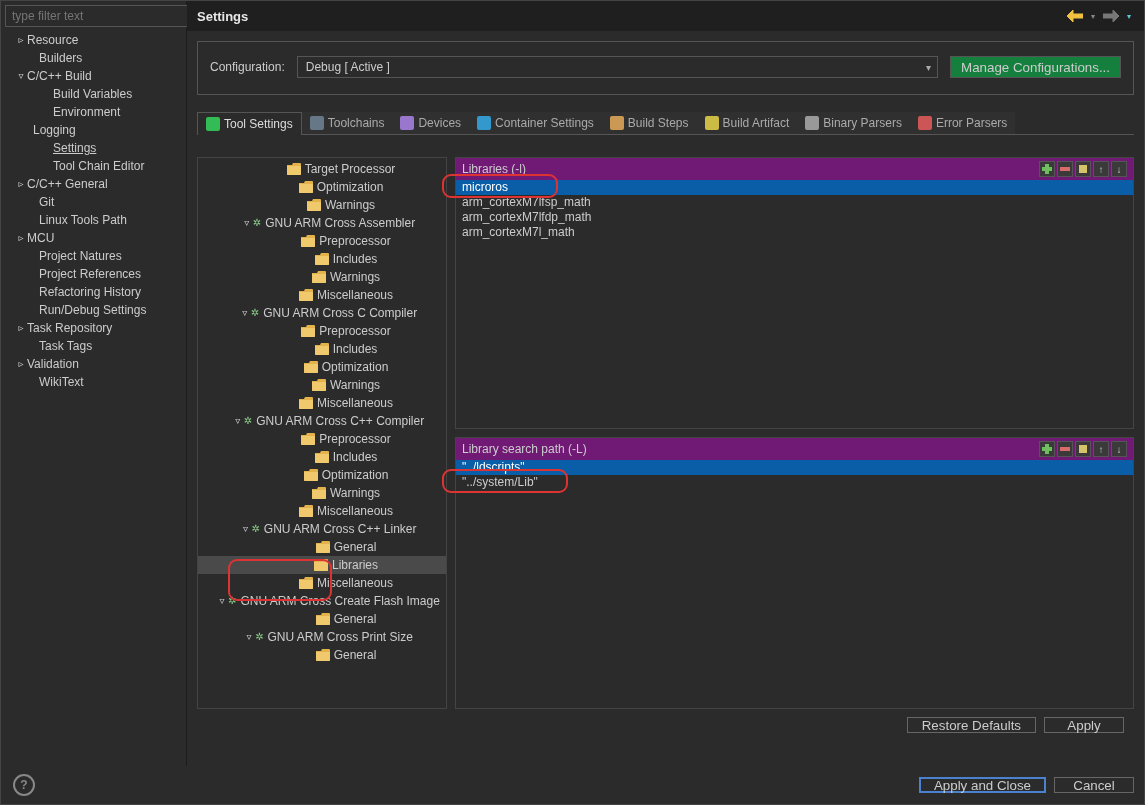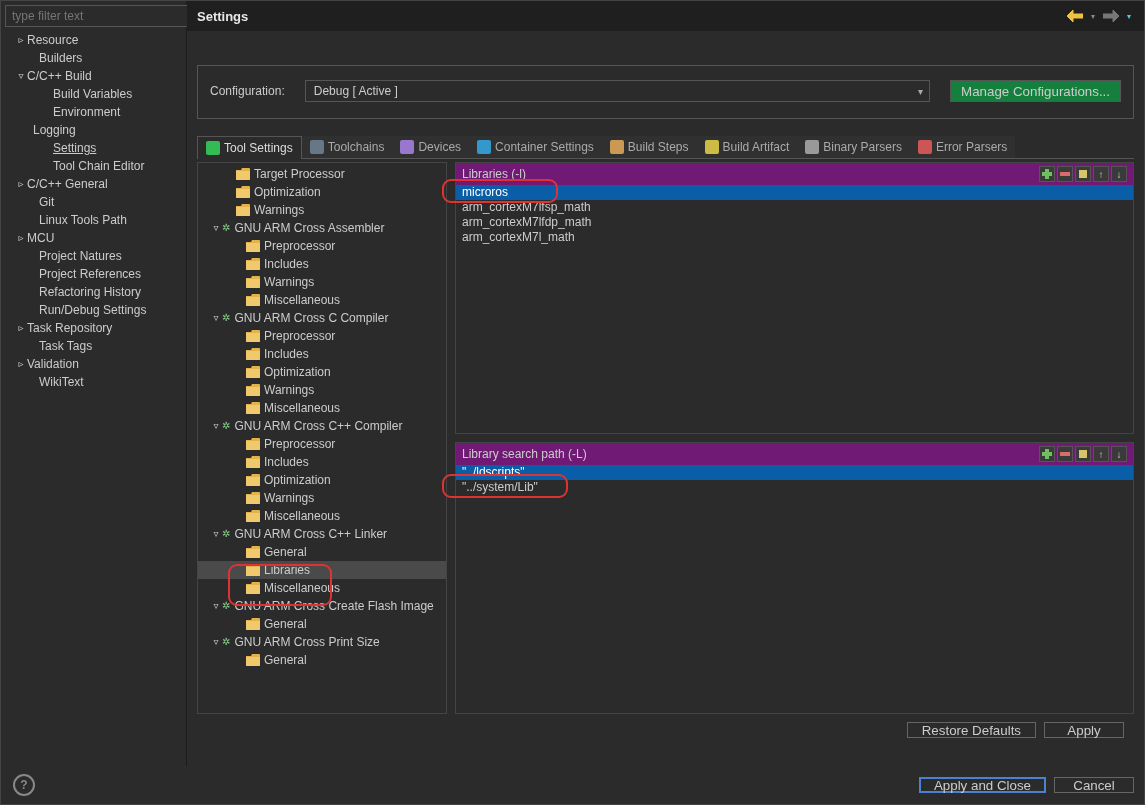--- a/index.html
+++ b/index.html
@@ -29,33 +29,33 @@
   .title-bar .title { font-weight: bold; color: #e7e7e7; font-size: 13px; flex: 1; }
   .title-actions { display: flex; align-items: center; gap: 4px; }
   .arrow-btn { width: 18px; height: 18px; display: inline-flex; align-items: center; justify-content: center; cursor: pointer; }
   .arrow-yellow svg path { stroke: #f0c040; fill: #f0c040; }
   .arrow-gray svg path { stroke: #777; fill: #777; }
   .small-tri { width: 10px; height: 18px; display: inline-flex; align-items: center; justify-content: center; color: #888; font-size: 8px; }
   .small-tri.teal { color: #5ac8d8; }
 
   .content { flex: 1; overflow: auto; padding: 10px 10px 4px 10px; min-height: 0; }
 
-  .config-box { border: 1px solid #555; padding: 14px 12px 16px 12px; margin-bottom: 16px; display: flex; align-items: center; gap: 20px; margin-top: 24px; }
+  .config-box { border: 1px solid #555; padding: 14px 12px 16px 12px; margin-bottom: 16px; display: flex; align-items: center; gap: 12px; }
   .config-label { color: #ccc; }
   .config-select {
     flex: 1; height: 22px; background: #2b2b2b; border: 1px solid #555; color: #ccc;
     display: flex; align-items: center; padding: 0 8px; position: relative;
   }
   .config-select .caret { position: absolute; right: 6px; top: 50%; transform: translateY(-50%); font-size: 10px; color: #aaa; }
   .manage-btn {
     height: 22px; padding: 0 10px; background: #15803d; border: 1px solid #555; color: #ccc; cursor: pointer;
   }
 
   
-  .tabstrip { display: flex; align-items: flex-end; border-bottom: 1px solid #555; margin-bottom: 3px; user-select: none; }
+  .tabstrip { display: flex; align-items: flex-end; border-bottom: 1px solid #555; margin-bottom: 22px; user-select: none; }
   .tab {
     display: inline-flex; align-items: center; gap: 4px; padding: 4px 8px;
     color: #aaa; cursor: pointer; background: #303030;
   }
   .tab.active {
     color: #ddd; background: #2b2b2b; border: 1px solid #555; border-bottom: none; position: relative; top: 1px;
   }
   .tab .ticon { width: 14px; height: 14px; display: inline-flex; align-items: center; justify-content: center; border-radius: 2px; font-size: 10px; }
   .ti-tool   { background: #3b5; color: #012; }
   .ti-tc     { background: #678; }
@@ -65,21 +65,21 @@
   .ti-art    { background: #cb4; color: #321; }
   .ti-bin    { background: #999; }
   .ti-err    { background: #c55; }
 
   
   .ts-body { display: flex; gap: 8px; }
   .ts-tree {
     width: 250px; height: 552px; border: 1px solid #444; background: #2b2b2b; overflow-y: auto; padding: 2px 0;
   }
   .ts-tree .row {
-    display: flex; align-items: center; height: 18px; line-height: 18px; color: #ccc; white-space: nowrap; cursor: default;
+    display: flex; align-items: center; height: 18px; line-height: 18px; color: #ccc; white-space: nowrap; cursor: default; justify-content: center;
   }
   .ts-tree .row.selected { background: #4a4a4a; }
   .ts-tree .tw { width: 12px; display: inline-flex; justify-content: center; font-size: 10px; color: #ccc; }
   .ts-tree .fic { width: 14px; height: 14px; display: inline-flex; align-items: center; justify-content: center; margin-right: 4px; }
   .ts-tree .fic svg { display: block; }
   .ts-tree .cog { color: #8c8; font-size: 10px; margin-right: 4px; }
   .ts-right { flex: 1; display: flex; flex-direction: column; gap: 8px; min-width: 0; }
   .listbox { border: 1px solid #444; background: #2b2b2b; display: flex; flex-direction: column; }
   .listbox .lbh {
     display: flex; align-items: center; height: 22px; background: #701a75; padding: 0 6px; color: #ccc;

